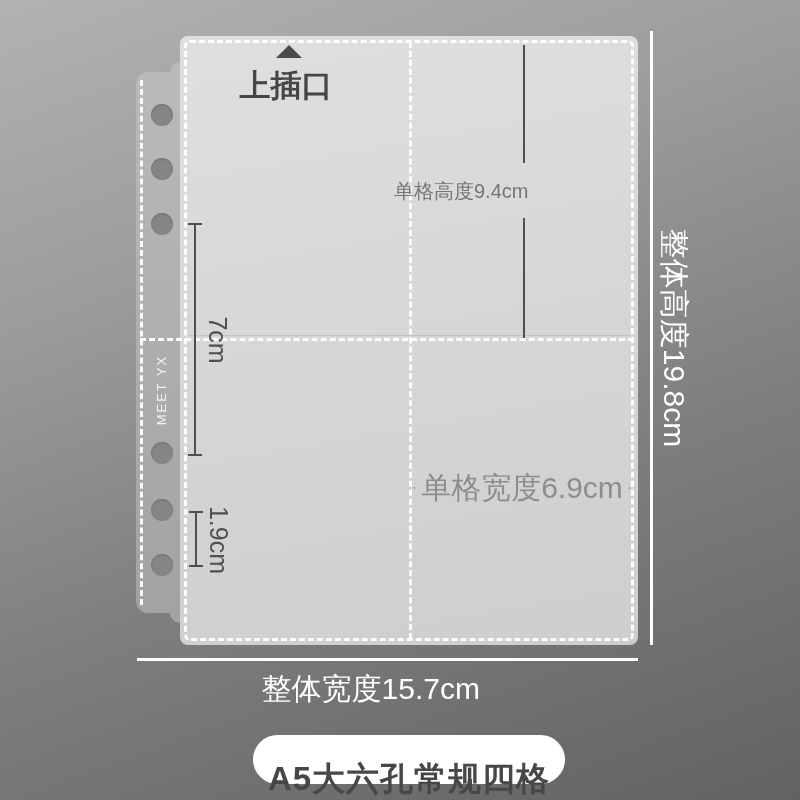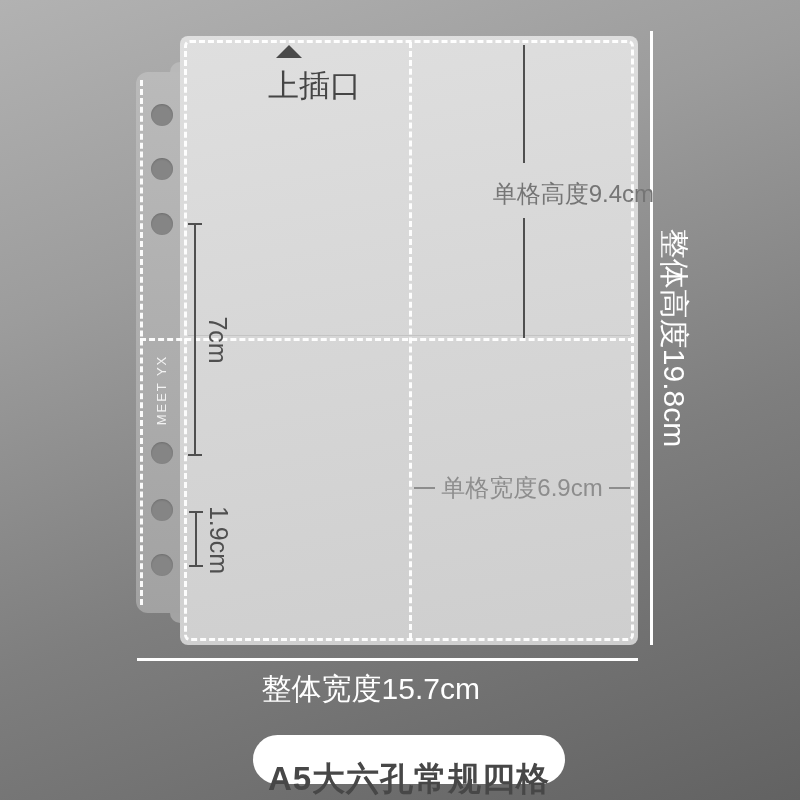--- a/index.html
+++ b/index.html
@@ -34,41 +34,41 @@
           box-shadow:inset 0 1px 2px rgba(0,0,0,.18); z-index:4; }
   .brand { left:120px; top:382px; width:84px; height:16px; transform:rotate(-90deg);
            color:rgba(255,255,255,.85); font-size:13px; letter-spacing:2px;
            text-align:center; white-space:nowrap; z-index:4; }
 
   
   .anno { z-index:5; }
   .tri-up { left:276px; top:45px; width:0; height:0;
             border-left:13px solid transparent; border-right:13px solid transparent;
             border-bottom:13px solid #4a4a4a; }
-  .top-insert { left:211px; top:65px; width:150px; text-align:right;
-                font-size:31px; font-weight:400; color:#454545; }
+  .top-insert { left:211px; top:65px; width:150px; text-align:center;
+                font-size:31px; font-weight:700; color:#454545; }
   .ch-line { left:523px; width:2px; background:#4f4f4f; }
   .ch-line.seg1 { top:45px; height:118px; }
   .ch-line.seg2 { top:218px; height:120px; }
-  .ch-label { left:394px; top:178px; width:260px; text-align:right;
-              font-size:24px; color:#757575; white-space:nowrap; }
+  .ch-label { left:394px; top:178px; width:260px; text-align:left;
+              font-size:20px; color:#757575; white-space:nowrap; }
   .ibeam { width:2px; background:#4f4f4f; }
   .ibeam::before,.ibeam::after { content:""; position:absolute; left:-6px;
               width:14px; height:2px; background:#4f4f4f; }
   .ibeam::before { top:0; } .ibeam::after { bottom:0; }
   .m7-line { left:194px; top:223px; height:233px; }
   .m7-label { left:179px; top:327px; width:80px; height:26px; transform:rotate(90deg);
               font-size:25px; color:#4f4f4f; text-align:center; white-space:nowrap; }
   .m19-line { left:195px; top:511px; height:56px; }
   .m19-label { left:173px; top:527px; width:94px; height:26px; transform:rotate(90deg);
                font-size:25px; color:#4f4f4f; text-align:center; white-space:nowrap; }
   .cw-wrap { left:414px; top:473px; width:216px; height:30px; display:flex;
              align-items:center; gap:6px; }
   .cw-dash { flex:1; height:2px; background:#8d8d8d; }
-  .cw-label { font-size:24px; color:#8d8d8d; white-space:nowrap; }
+  .cw-label { font-size:30px; color:#8d8d8d; white-space:nowrap; }
 
   
   .oh-line { left:650px; top:31px; width:3px; height:614px; background:#fff; z-index:2; }
   .oh-label { left:527px; top:321px; width:300px; height:34px; transform:rotate(90deg);
               color:#fff; font-size:30px; text-align:center; white-space:nowrap; z-index:2; }
   .ow-line { left:137px; top:658px; width:501px; height:3px; background:#fff; z-index:2; }
   .ow-label { left:260px; top:669px; width:220px; text-align:right; color:#fff;
               font-size:30px; white-space:nowrap; z-index:2; }
 
   

